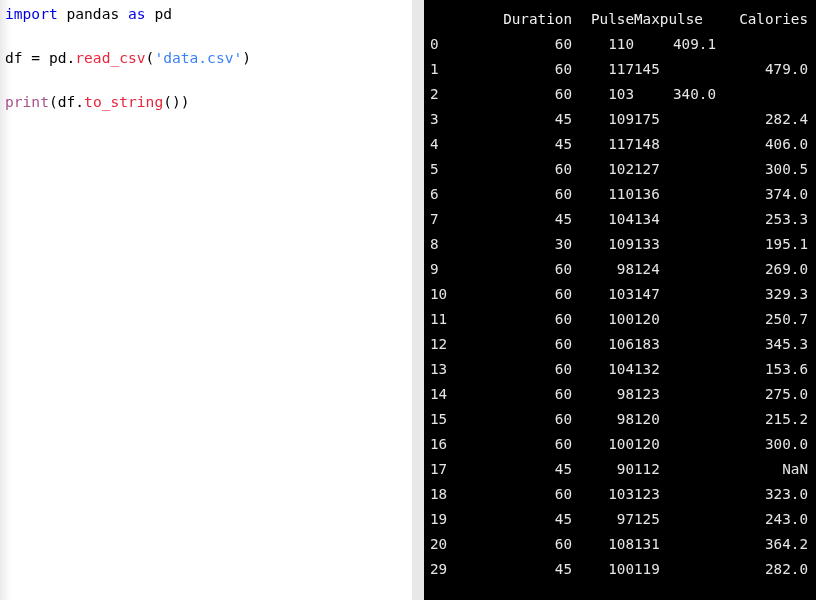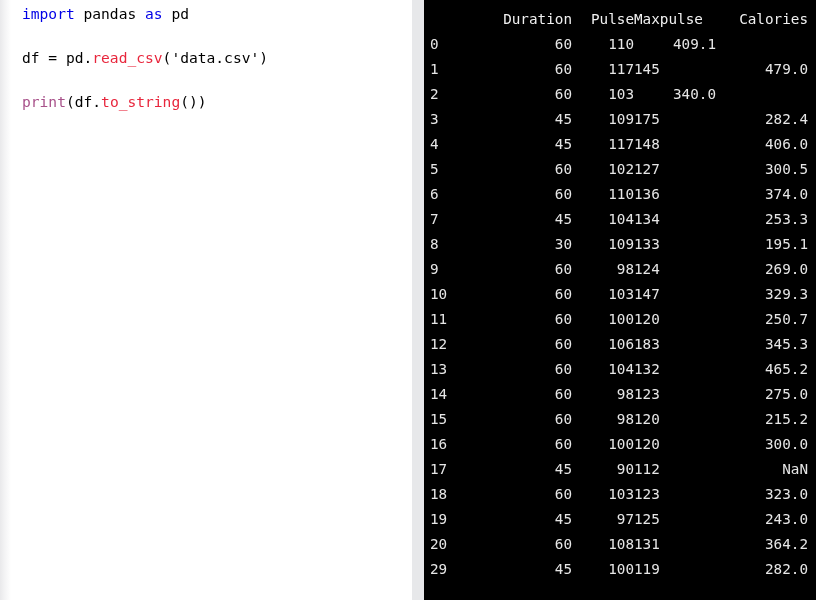--- a/index.html
+++ b/index.html
@@ -33,36 +33,36 @@
   .code-pane::before {
     content: "";
     position: absolute;
     left: 0; top: 0;
     width: 11px; height: 100%;
     background: linear-gradient(to right, #e9e9eb 0%, #f4f4f5 45%, #ffffff 100%);
     pointer-events: none;
   }
   .code-block {
     position: absolute;
-    left: 22px;
+    left: 5px;
     top: 3px;
     width: 400px;
   }
   .code-line {
     height: 44px;
     line-height: 21px;
     font-size: 14.6px;
     font-family: "DejaVu Sans Mono", "Liberation Mono", monospace;
     color: #000000;
     white-space: pre;
     letter-spacing: 0px;
   }
   .tok-kw      { color: #0000e6; }
   .tok-fn      { color: #e8263c; }
-  .tok-str     { color: #000000; }
+  .tok-str     { color: #3b82f6; }
   .tok-builtin { color: #a8518a; }
   .tok-plain   { color: #000000; }
 
   
   .term-gutter {
     width: 12px;
     height: 600px;
     background: #e7e8ea;
     flex: 0 0 12px;
   }
@@ -122,21 +122,21 @@
         <div class="term-row"><span class="c-idx">3</span><span class="c-dur">45</span><span class="c-pul">109</span><span class="c-max">175</span><span class="c-cal">282.4</span></div>
         <div class="term-row"><span class="c-idx">4</span><span class="c-dur">45</span><span class="c-pul">117</span><span class="c-max">148</span><span class="c-cal">406.0</span></div>
         <div class="term-row"><span class="c-idx">5</span><span class="c-dur">60</span><span class="c-pul">102</span><span class="c-max">127</span><span class="c-cal">300.5</span></div>
         <div class="term-row"><span class="c-idx">6</span><span class="c-dur">60</span><span class="c-pul">110</span><span class="c-max">136</span><span class="c-cal">374.0</span></div>
         <div class="term-row"><span class="c-idx">7</span><span class="c-dur">45</span><span class="c-pul">104</span><span class="c-max">134</span><span class="c-cal">253.3</span></div>
         <div class="term-row"><span class="c-idx">8</span><span class="c-dur">30</span><span class="c-pul">109</span><span class="c-max">133</span><span class="c-cal">195.1</span></div>
         <div class="term-row"><span class="c-idx">9</span><span class="c-dur">60</span><span class="c-pul">98</span><span class="c-max">124</span><span class="c-cal">269.0</span></div>
         <div class="term-row"><span class="c-idx">10</span><span class="c-dur">60</span><span class="c-pul">103</span><span class="c-max">147</span><span class="c-cal">329.3</span></div>
         <div class="term-row"><span class="c-idx">11</span><span class="c-dur">60</span><span class="c-pul">100</span><span class="c-max">120</span><span class="c-cal">250.7</span></div>
         <div class="term-row"><span class="c-idx">12</span><span class="c-dur">60</span><span class="c-pul">106</span><span class="c-max">183</span><span class="c-cal">345.3</span></div>
-        <div class="term-row"><span class="c-idx">13</span><span class="c-dur">60</span><span class="c-pul">104</span><span class="c-max">132</span><span class="c-cal">465.2</span></div>
+        <div class="term-row"><span class="c-idx">13</span><span class="c-dur">60</span><span class="c-pul">104</span><span class="c-max">132</span><span class="c-cal">153.6</span></div>
         <div class="term-row"><span class="c-idx">14</span><span class="c-dur">60</span><span class="c-pul">98</span><span class="c-max">123</span><span class="c-cal">275.0</span></div>
         <div class="term-row"><span class="c-idx">15</span><span class="c-dur">60</span><span class="c-pul">98</span><span class="c-max">120</span><span class="c-cal">215.2</span></div>
         <div class="term-row"><span class="c-idx">16</span><span class="c-dur">60</span><span class="c-pul">100</span><span class="c-max">120</span><span class="c-cal">300.0</span></div>
         <div class="term-row"><span class="c-idx">17</span><span class="c-dur">45</span><span class="c-pul">90</span><span class="c-max">112</span><span class="c-cal">NaN</span></div>
         <div class="term-row"><span class="c-idx">18</span><span class="c-dur">60</span><span class="c-pul">103</span><span class="c-max">123</span><span class="c-cal">323.0</span></div>
         <div class="term-row"><span class="c-idx">19</span><span class="c-dur">45</span><span class="c-pul">97</span><span class="c-max">125</span><span class="c-cal">243.0</span></div>
         <div class="term-row"><span class="c-idx">20</span><span class="c-dur">60</span><span class="c-pul">108</span><span class="c-max">131</span><span class="c-cal">364.2</span></div>
         <div class="term-row"><span class="c-idx">29</span><span class="c-dur">45</span><span class="c-pul">100</span><span class="c-max">119</span><span class="c-cal">282.0</span></div>
       </div>
   </div>

